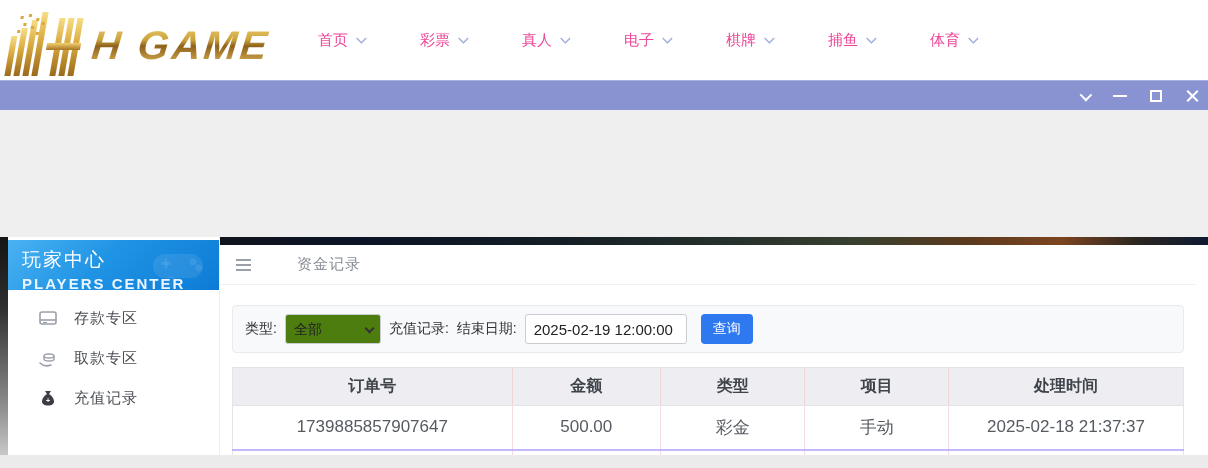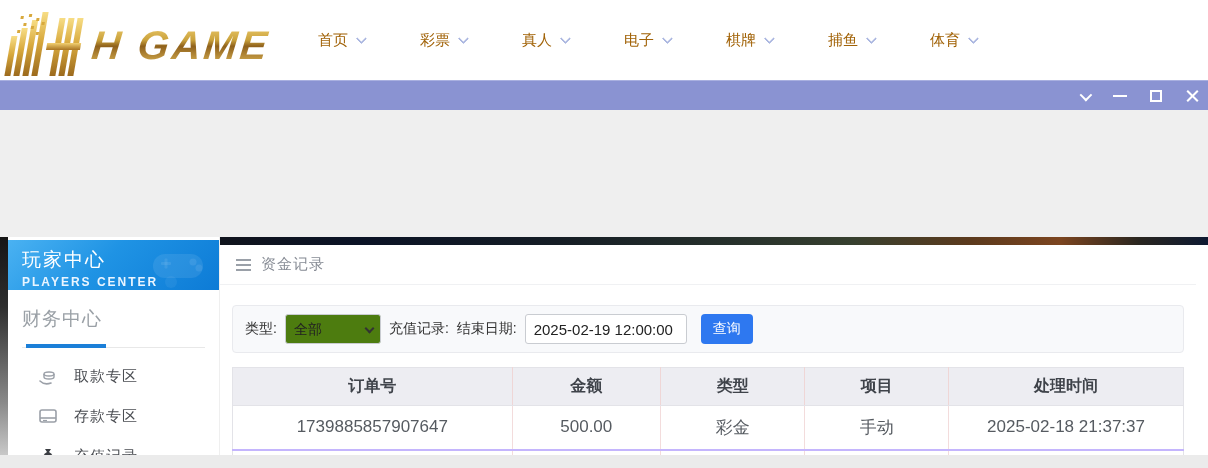--- a/index.html
+++ b/index.html
@@ -25,21 +25,21 @@
   .logo-dots i:nth-child(5){left:14px;top:12px}.logo-dots i:nth-child(6){left:24px;top:8px}
   .logo-dots i:nth-child(7){left:1px;top:16px}.logo-dots i:nth-child(8){left:20px;top:18px}
   .logo-text { font-style:italic; font-weight:bold; font-size:40px; letter-spacing:3px; line-height:62px;
     background:linear-gradient(180deg,#f5d579 12%,#caa23c 42%,#8f611c 52%,#e8c25e 88%);
     -webkit-background-clip:text; background-clip:text; -webkit-text-fill-color:transparent; color:transparent;
     transform:skewX(-6deg); }
 
   
   .main-nav { position:absolute; left:318px; top:0; height:80px; display:flex; align-items:center; gap:56px; }
   .nav-item { display:flex; align-items:center; gap:8px; cursor:pointer; }
-  .nav-item .lbl { font-size:15px; color:#a16207;font-family:Liberation Serif, serif; }
+  .nav-item .lbl { font-size:15px; color:#ec4899;font-family:Liberation Serif, serif; }
   .chev { width:8px; height:8px; border-right:2px solid #aab6e0; border-bottom:2px solid #aab6e0;
           transform:rotate(45deg) translateY(-2px); border-radius:1px; }
 
   
   .titlebar { position:absolute; top:80px; left:0; width:1208px; height:30px; background:#8a93d2;
               border-top:1px solid #a9b0e0; }
   .win-controls { position:absolute; right:8px; top:0; height:30px; display:flex; align-items:center; gap:20px; }
   .wc { width:16px; height:16px; position:relative; cursor:pointer; display:flex; align-items:center; justify-content:center; }
   .wc-chevron i { width:9px; height:9px; border-right:2px solid #fff; border-bottom:2px solid #fff; transform:rotate(45deg) translateY(-2px); }
   .wc-min i { width:14px; height:2px; background:#fff; display:block; }
@@ -57,38 +57,38 @@
   .dark-strip { position:absolute; left:220px; top:0; width:988px; height:8px;
     background:linear-gradient(90deg,#10141d 0%,#0b1326 14%,#151d25 34%,#27312c 52%,#37402f 64%,#5c3a1d 76%,#7c4520 85%,#2a2620 93%,#0e1a32 100%); }
   .right-edge { position:absolute; right:0; top:8px; width:12px; height:223px;
     background:linear-gradient(180deg,#16233f 0%,#3d4a61 30%,#8d97a6 62%,#e9ebef 100%); }
 
   
   .sidebar { position:absolute; left:8px; top:0; width:212px; height:231px; background:#fff; border-right:1px solid #efefef; }
   .sb-header { position:relative; margin-top:3px; height:50px; padding:7px 0 0 14px; overflow:hidden;
     background:linear-gradient(135deg,#4ab2f2 0%,#1f93e4 45%,#0d7bd6 100%); }
   .sb-title { color:#fff; font-size:19px; letter-spacing:2px; }
-  .sb-sub { color:#eaf5ff; font-size:12px; letter-spacing:2px; margin-top:2px; font-weight:bold; }
+  .sb-sub { color:#eaf5ff; font-size:15px; letter-spacing:2px; margin-top:2px; font-weight:bold; }
   .sb-gamepad { position:absolute; right:8px; top:4px; opacity:.55; }
   .sb-section { padding:16px 14px 0 14px; }
   .sb-section-title { font-size:19px; color:#9aa0a6; letter-spacing:1px; }
   .sb-underline { position:relative; margin-top:12px; height:4px; }
   .sb-underline .line { position:absolute; left:0; right:0; top:3px; height:1px; background:#e8e8e8; }
   .sb-underline .blue { position:absolute; left:4px; top:0; width:80px; height:4px; background:#1b7fd8; }
   .sb-menu { margin-top:8px; }
   .sb-item { display:flex; align-items:center; height:40px; padding-left:30px; cursor:pointer; }
   .sb-item .ic { width:20px; height:20px; margin-right:16px; display:flex; align-items:center; justify-content:center; }
   .sb-item .lbl { font-size:15px; color:#4a4d52; letter-spacing:1px; }
 
   
   .main { position:absolute; left:220px; top:8px; width:976px; height:223px; background:#fff; overflow:hidden; }
   .page-header { height:40px; display:flex; align-items:center; padding-left:16px; border-bottom:1px solid #f0f1f3; }
   .burger { display:inline-flex; flex-direction:column; gap:3px; margin-right:10px; }
   .burger i { width:15px; height:2px; background:#9aa0a8; display:block; }
-  .page-title { font-size:15px; color:#868b94; letter-spacing:1px; }
+  .page-title { font-size:15px; color:#868b94; letter-spacing:1px;margin-left:36px; }
 
   .filter-bar { margin:20px 12px 0 12px; height:48px; background:#f8f9fb; border:1px solid #e9eaee; border-radius:4px;
     display:flex; align-items:center; padding-left:12px; gap:8px; }
   .f-label { font-size:14px; color:#333; }
   .select-wrap { position:relative; }
   .type-select { appearance:none; -webkit-appearance:none; width:96px; height:30px; font-size:14px; color:#222;
     border:1px solid #c9ccd1; border-radius:3px; background:#4d7c0f; padding:0 22px 0 8px;
     font-family:"Liberation Sans","DejaVu Sans",sans-serif; }
   .select-wrap .sel-chev { position:absolute; right:8px; top:11px; width:7px; height:7px;
     border-right:2px solid #333; border-bottom:2px solid #333; transform:rotate(45deg); pointer-events:none; }
@@ -205,47 +205,40 @@
           <g fill="rgba(255,255,255,0.16)">
             <rect x="6" y="10" width="50" height="24" rx="12"></rect>
             <circle cx="46" cy="18" r="3.5"></circle>
               <circle cx="52" cy="24" r="3.5"></circle>
             <rect x="14" y="18" width="10" height="3" rx="1"></rect>
               <rect x="17.5" y="14.5" width="3" height="10" rx="1"></rect>
           </g>
           <circle cx="24" cy="38" r="6" fill="rgba(255,255,255,0.10)"></circle>
         </svg>
       </div>
-      <div class="sb-section">
-        <div class="sb-section-title">财务中心</div>
-        <div class="sb-underline">
-          <span class="line"></span>
-            <span class="blue"></span>
+      <div class="sb-menu">
+        <div class="sb-item">
+          <span class="ic">
+            <svg width="20" height="20" viewBox="0 0 20 20">
+                <rect x="2" y="4" width="16" height="12" rx="2" fill="none" stroke="#9ba0a8" stroke-width="1.6"></rect>
+                <line x1="2" y1="12" x2="18" y2="12" stroke="#9ba0a8" stroke-width="1.6"></line>
+                <line x1="5" y1="14.5" x2="9" y2="14.5" stroke="#9ba0a8" stroke-width="1.2"></line>
+              </svg>
+          </span>
+          <span class="lbl">存款专区</span>
         </div>
-      </div>
-      <div class="sb-menu">
         <div class="sb-item">
           <span class="ic">
             <svg width="20" height="20" viewBox="0 0 20 20">
                 <ellipse cx="11" cy="8" rx="5" ry="2" fill="none" stroke="#9ba0a8" stroke-width="1.4"></ellipse>
                 <path d="M6 8 v3 c0 1.2 2.2 2 5 2 s5 -0.8 5 -2 v-3" fill="none" stroke="#9ba0a8" stroke-width="1.4"></path>
                 <path d="M2 15 c3 3 7 3.5 11 2" fill="none" stroke="#9ba0a8" stroke-width="1.6" stroke-linecap="round"></path>
               </svg>
           </span>
           <span class="lbl">取款专区</span>
-        </div>
-        <div class="sb-item">
-          <span class="ic">
-            <svg width="20" height="20" viewBox="0 0 20 20">
-                <rect x="2" y="4" width="16" height="12" rx="2" fill="none" stroke="#9ba0a8" stroke-width="1.6"></rect>
-                <line x1="2" y1="12" x2="18" y2="12" stroke="#9ba0a8" stroke-width="1.6"></line>
-                <line x1="5" y1="14.5" x2="9" y2="14.5" stroke="#9ba0a8" stroke-width="1.2"></line>
-              </svg>
-          </span>
-          <span class="lbl">存款专区</span>
         </div>
         <div class="sb-item">
           <span class="ic">
             <svg width="20" height="20" viewBox="0 0 20 20">
                 <path d="M7 3 h6 l-2 3 h-2 z" fill="#3a3d42"></path>
                 <path d="M9 6 h2 c3 2 5 4.5 5 7.5 c0 2.5 -2.5 4 -6 4 s-6 -1.5 -6 -4 c0 -3 2 -5.5 5 -7.5 z" fill="#3a3d42"></path>
                 <text x="10" y="15" font-size="7" fill="#fff" text-anchor="middle" font-weight="bold">+</text>
               </svg>
           </span>
           <span class="lbl">充值记录</span>

